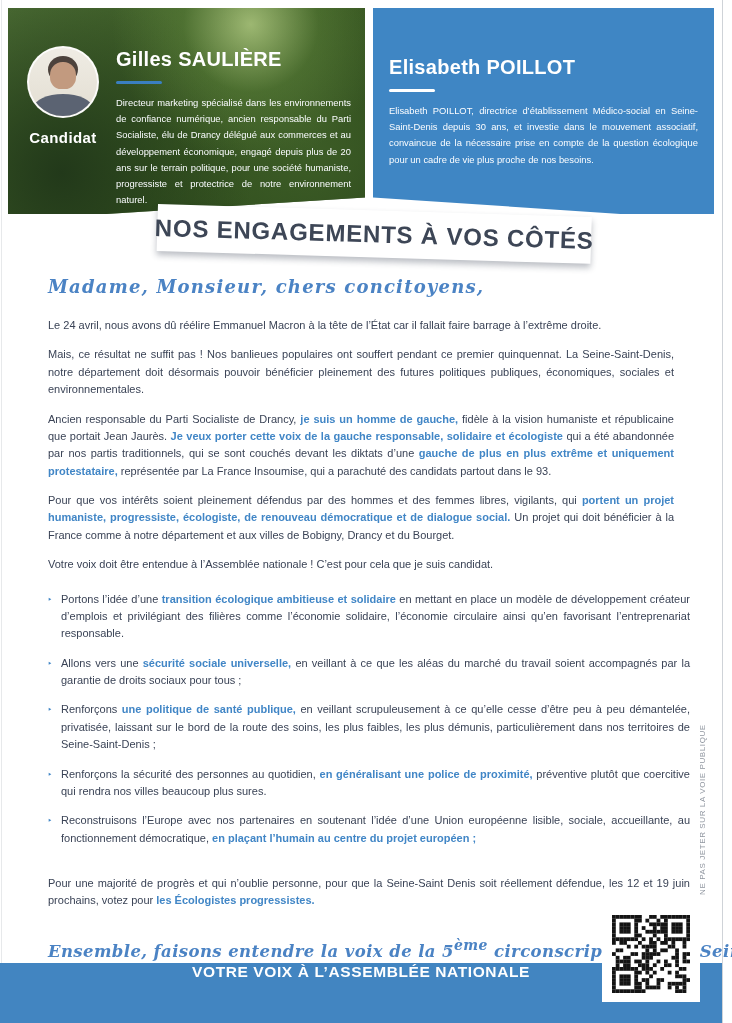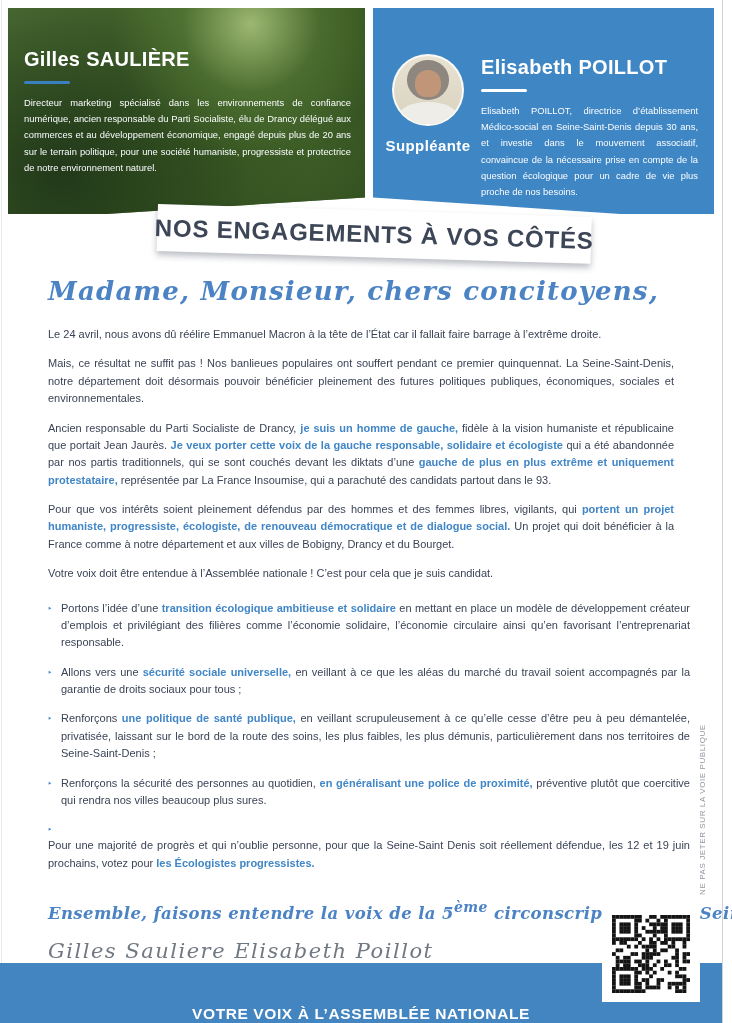--- a/index.html
+++ b/index.html
@@ -56,21 +56,21 @@
     background:#ffffff;transform:rotate(1.7deg);transform-origin:0 0;
     box-shadow:0 4px 6px rgba(30,40,60,.30);
     display:flex;align-items:center;justify-content:center;
   }
   .banner-text{font-size:24px;font-weight:bold;color:#3d4656;letter-spacing:.8px;white-space:nowrap;}
 
   
   .letter{position:absolute;left:48px;top:276px;width:642px;color:#3a4356;}
   .greeting{
     font-family:"DejaVu Serif",serif;font-style:italic;font-weight:bold;
-    color:#4b83c4;font-size:26px;letter-spacing:1.2px;margin:0 0 20px 0;
+    color:#4b83c4;font-size:18px;letter-spacing:1.2px;margin:0 0 20px 0;
   }
   .para{font-size:11px;line-height:1.58;text-align:justify;margin:0 16px 12px 0;}
   .para .em, .bullet .em, .closing .em{color:#4186c6;font-weight:bold;}
   .bullets{list-style:none;margin:17px 0 0 0;padding:0;}
   .bullet{position:relative;font-size:11px;line-height:1.58;text-align:justify;margin:0 0 12px 0;padding-left:13px;}
   .bullet .tick{
     position:absolute;left:0;top:1px;color:#4186c6;font-size:10px;
   }
   .closing{font-size:11px;line-height:1.58;text-align:justify;margin:28px 0 0 0;}
   .script-line{
@@ -84,21 +84,21 @@
   }
 
   
   .qr-box{position:absolute;left:602px;top:906px;width:98px;height:96px;background:#ffffff;
     display:flex;align-items:center;justify-content:center;z-index:5;}
   .qr-box svg{width:78px;height:78px;display:block;}
 
   
   .footer-band{
     position:absolute;left:0;bottom:0;width:722px;height:60px;background:#4285c1;
-    display:flex;align-items:flex-end;justify-content:center;color:#fff;
+    display:flex;align-items:flex-start;justify-content:center;color:#fff;
   }
   .footer-band .t{font-size:15.5px;letter-spacing:.6px;white-space:nowrap;}
   .footer-band .strong{font-weight:800;}
   .footer-band .rest{font-weight:600;}
 
   
   .side-note{
     position:absolute;left:698px;top:735px;height:160px;
     writing-mode:vertical-rl;transform:rotate(180deg);
     font-size:8px;color:#9096a0;letter-spacing:.6px;white-space:nowrap;
@@ -106,36 +106,36 @@
 </style>
 </head>
 <body>
 
 <div class="edge-left"></div>
 <div class="edge-right"></div>
 
 <div class="header">
 
   <div class="hcard green">
+    <div class="pcol">
+      <div class="avatar a">
+        <span class="hair"></span>
+        <span class="head"></span>
+        <span class="torso"></span>
+      </div>
+      <div class="role">Candidat</div>
+    </div>
     <div class="tcol">
       <div class="cname">Gilles SAULIÈRE</div>
       <div class="underline"></div>
       <div class="bio">Directeur marketing spécialisé dans les environnements de confiance numérique, ancien responsable du Parti Socialiste, élu de Drancy délégué aux commerces et au développement économique, engagé depuis plus de 20 ans sur le terrain politique, pour une société humaniste, progressiste et protectrice de notre environnement naturel.</div>
     </div>
   </div>
 
   <div class="hcard blue">
-    <div class="pcol">
-      <div class="avatar b">
-        <span class="hair"></span>
-        <span class="head"></span>
-        <span class="torso"></span>
-      </div>
-      <div class="role">Suppléante</div>
-    </div>
     <div class="tcol">
       <div class="cname">Elisabeth POILLOT</div>
       <div class="underline"></div>
       <div class="bio">Elisabeth POILLOT, directrice d’établissement Médico-social en Seine-Saint-Denis depuis 30 ans, et investie dans le mouvement associatif, convaincue de la nécessaire prise en compte de la question écologique pour un cadre de vie plus proche de nos besoins.</div>
     </div>
   </div>
 
 </div>
 
 <div class="banner">
@@ -149,21 +149,21 @@
   <p class="para"><span>Mais, ce résultat ne suffit pas ! Nos banlieues populaires ont souffert pendant ce premier quinquennat. La Seine-Saint-Denis, notre département doit désormais pouvoir bénéficier pleinement des futures politiques publiques, économiques, sociales et environnementales.</span></p>
   <p class="para"><span>Ancien responsable du Parti Socialiste de Drancy, </span><span class="em">je suis un homme de gauche,</span><span> fidèle à la vision humaniste et républicaine que portait Jean Jaurès. </span><span class="em">Je veux porter cette voix de la gauche responsable, solidaire et écologiste</span><span> qui a été abandonnée par nos partis traditionnels, qui se sont couchés devant les diktats d’une </span><span class="em">gauche de plus en plus extrême et uniquement protestataire,</span><span> représentée par La France Insoumise, qui a parachuté des candidats partout dans le 93.</span></p>
   <p class="para"><span>Pour que vos intérêts soient pleinement défendus par des hommes et des femmes libres, vigilants, qui </span><span class="em">portent un projet humaniste, progressiste, écologiste, de renouveau démocratique et de dialogue social.</span><span> Un projet qui doit bénéficier à la France comme à notre département et aux villes de Bobigny, Drancy et du Bourget.</span></p>
   <p class="para"><span>Votre voix doit être entendue à l’Assemblée nationale ! C’est pour cela que je suis candidat.</span></p>
 
   <ul class="bullets">
     <li class="bullet"><span class="tick">‣</span><span><span>Portons l’idée d’une </span><span class="em">transition écologique ambitieuse et solidaire</span><span> en mettant en place un modèle de développement créateur d’emplois et privilégiant des filières comme l’économie solidaire, l’économie circulaire ainsi qu’en favorisant l’entreprenariat responsable.</span></span></li>
     <li class="bullet"><span class="tick">‣</span><span><span>Allons vers une </span><span class="em">sécurité sociale universelle,</span><span> en veillant à ce que les aléas du marché du travail soient accompagnés par la garantie de droits sociaux pour tous ;</span></span></li>
     <li class="bullet"><span class="tick">‣</span><span><span>Renforçons </span><span class="em">une politique de santé publique,</span><span> en veillant scrupuleusement à ce qu’elle cesse d’être peu à peu démantelée, privatisée, laissant sur le bord de la route des soins, les plus faibles, les plus démunis, particulièrement dans nos territoires de Seine-Saint-Denis ;</span></span></li>
     <li class="bullet"><span class="tick">‣</span><span><span>Renforçons la sécurité des personnes au quotidien, </span><span class="em">en généralisant une police de proximité,</span><span> préventive plutôt que coercitive qui rendra nos villes beaucoup plus sures.</span></span></li>
-    <li class="bullet"><span class="tick">‣</span></li>
+    <li class="bullet"><span class="tick">‣</span><span><span>Reconstruisons l’Europe avec nos partenaires en soutenant l’idée d’une Union européenne lisible, sociale, accueillante, au fonctionnement démocratique, </span><span class="em">en plaçant l’humain au centre du projet européen ;</span></span></li>
   </ul>
 
   <p class="closing"><span>Pour une majorité de progrès et qui n’oublie personne, pour que la Seine-Saint Denis soit réellement défendue, les 12 et 19 juin prochains, votez pour </span><span class="em">les Écologistes progressistes.</span></p>
 
   <div class="script-line"><span>Ensemble, faisons entendre la voix de la 5</span><sup>ème</sup><span> circonscription de la Seine Saint Denis</span></div>
 
   <div class="signature">Gilles Sauliere Elisabeth Poillot</div>
 </div>
 
 <div class="qr-box">

